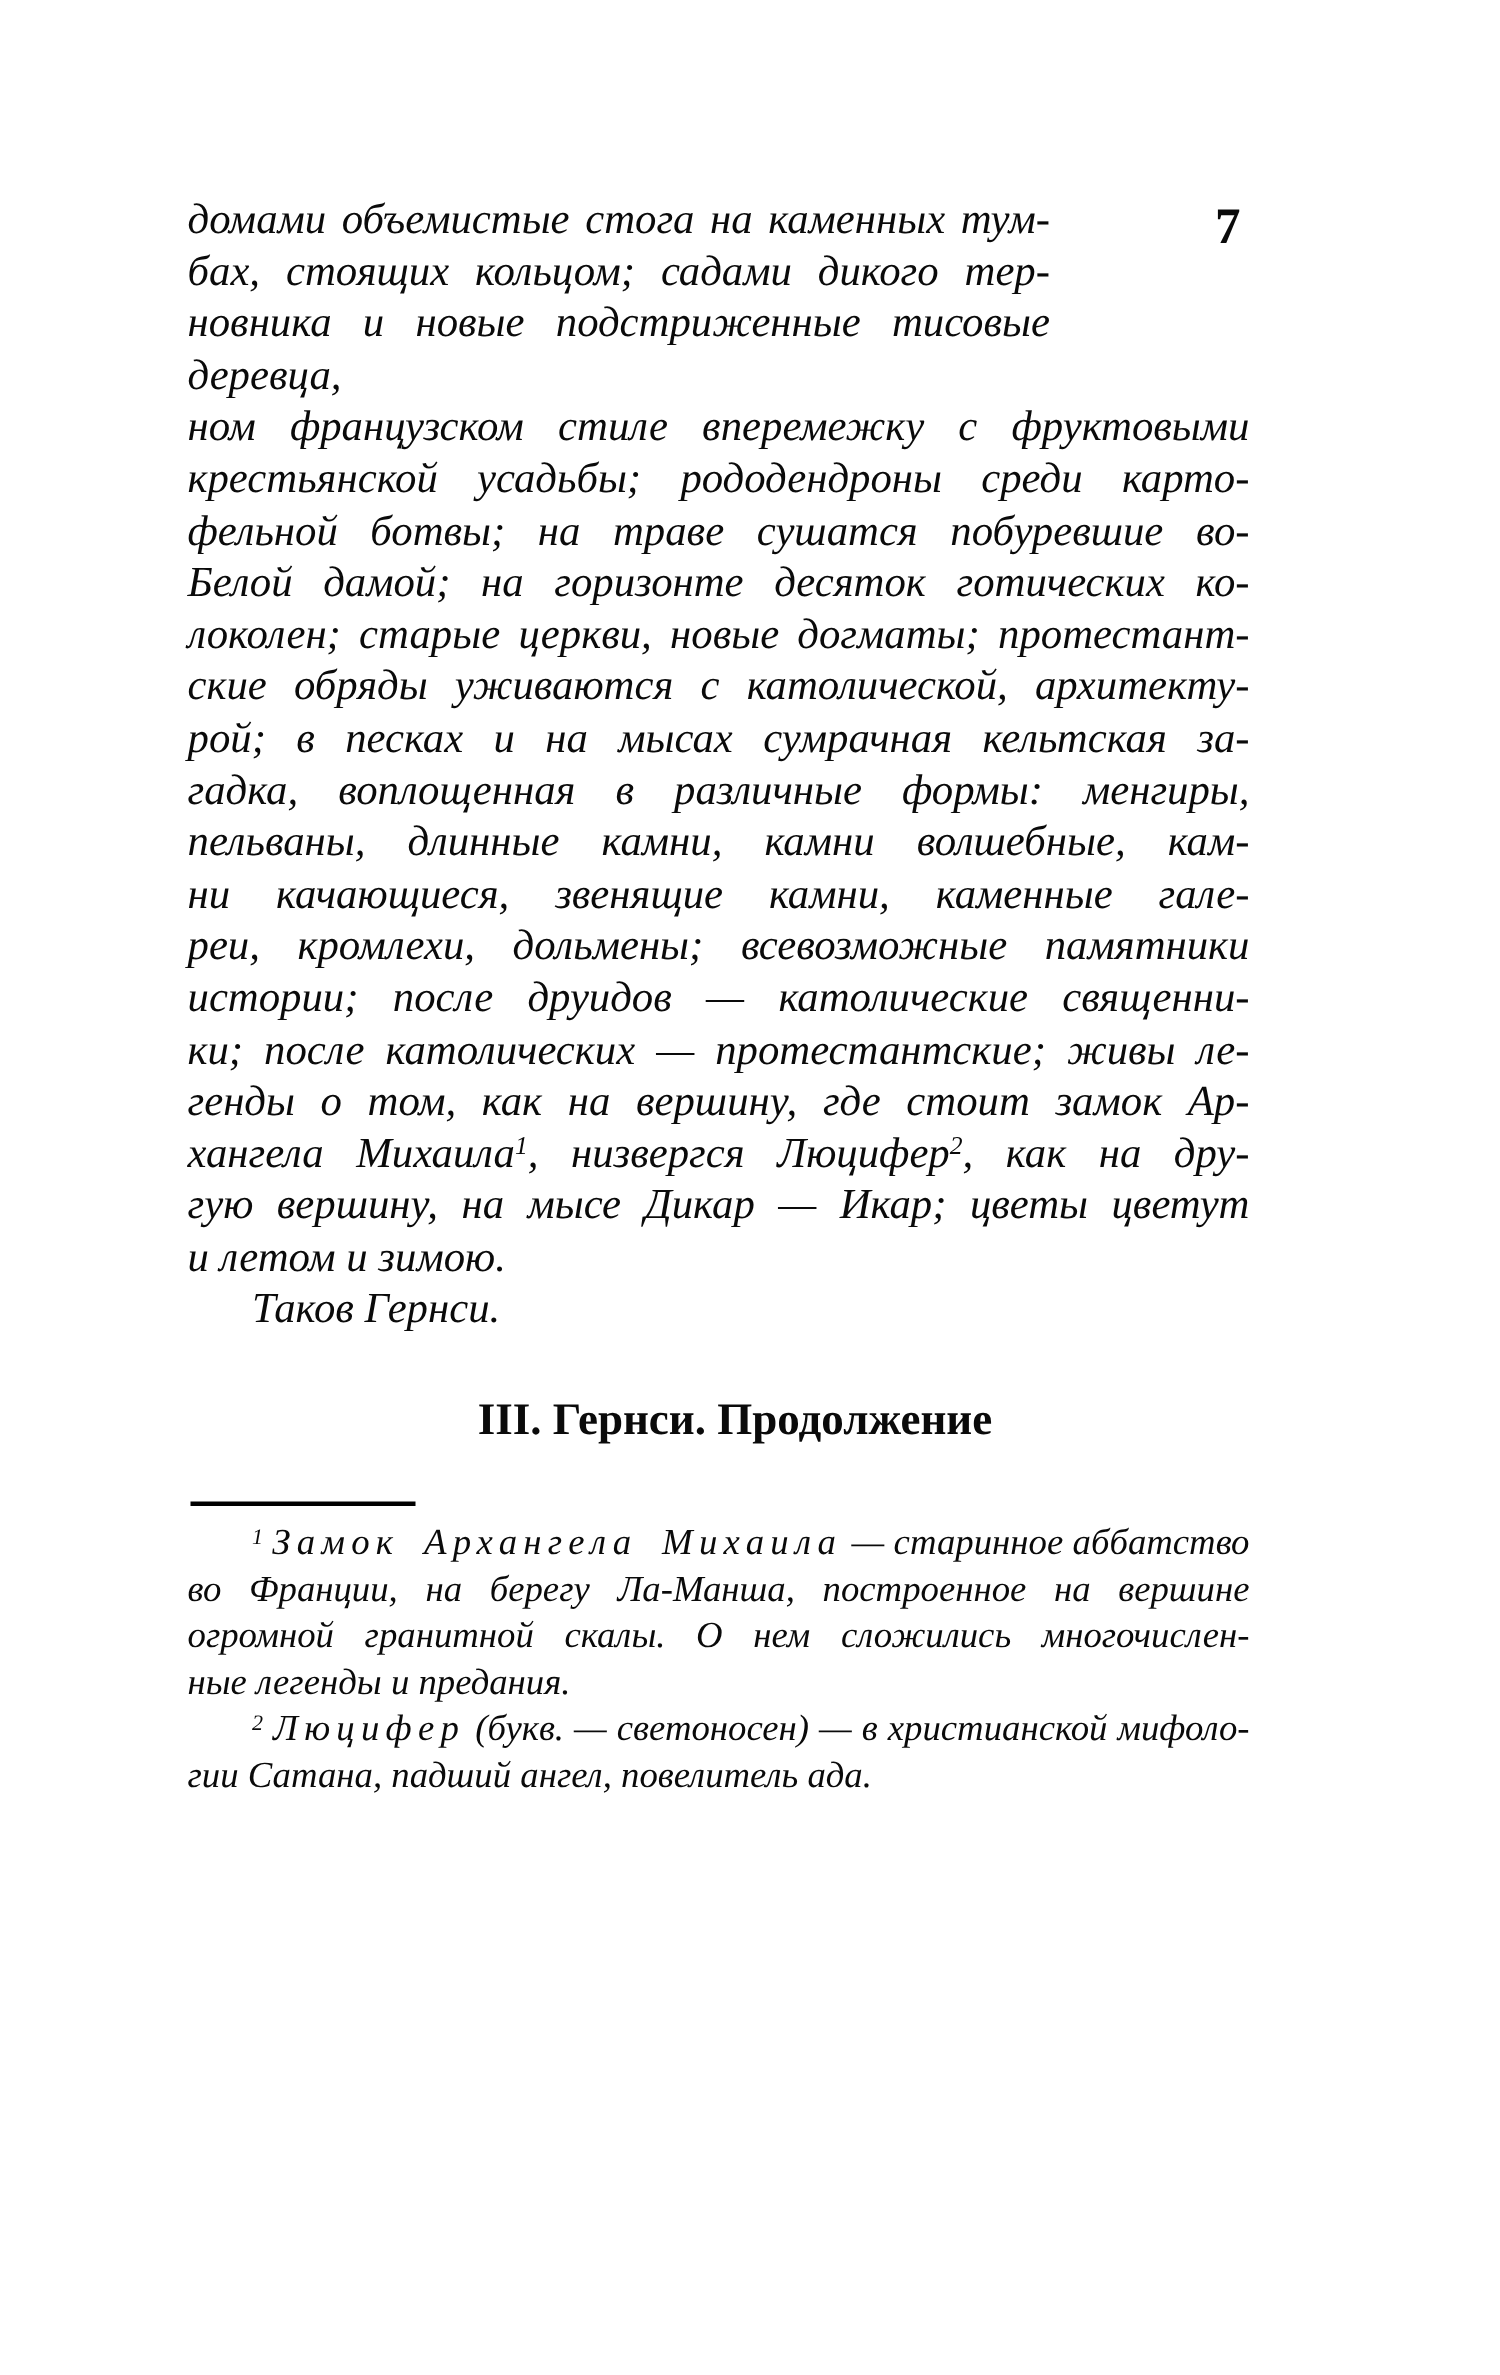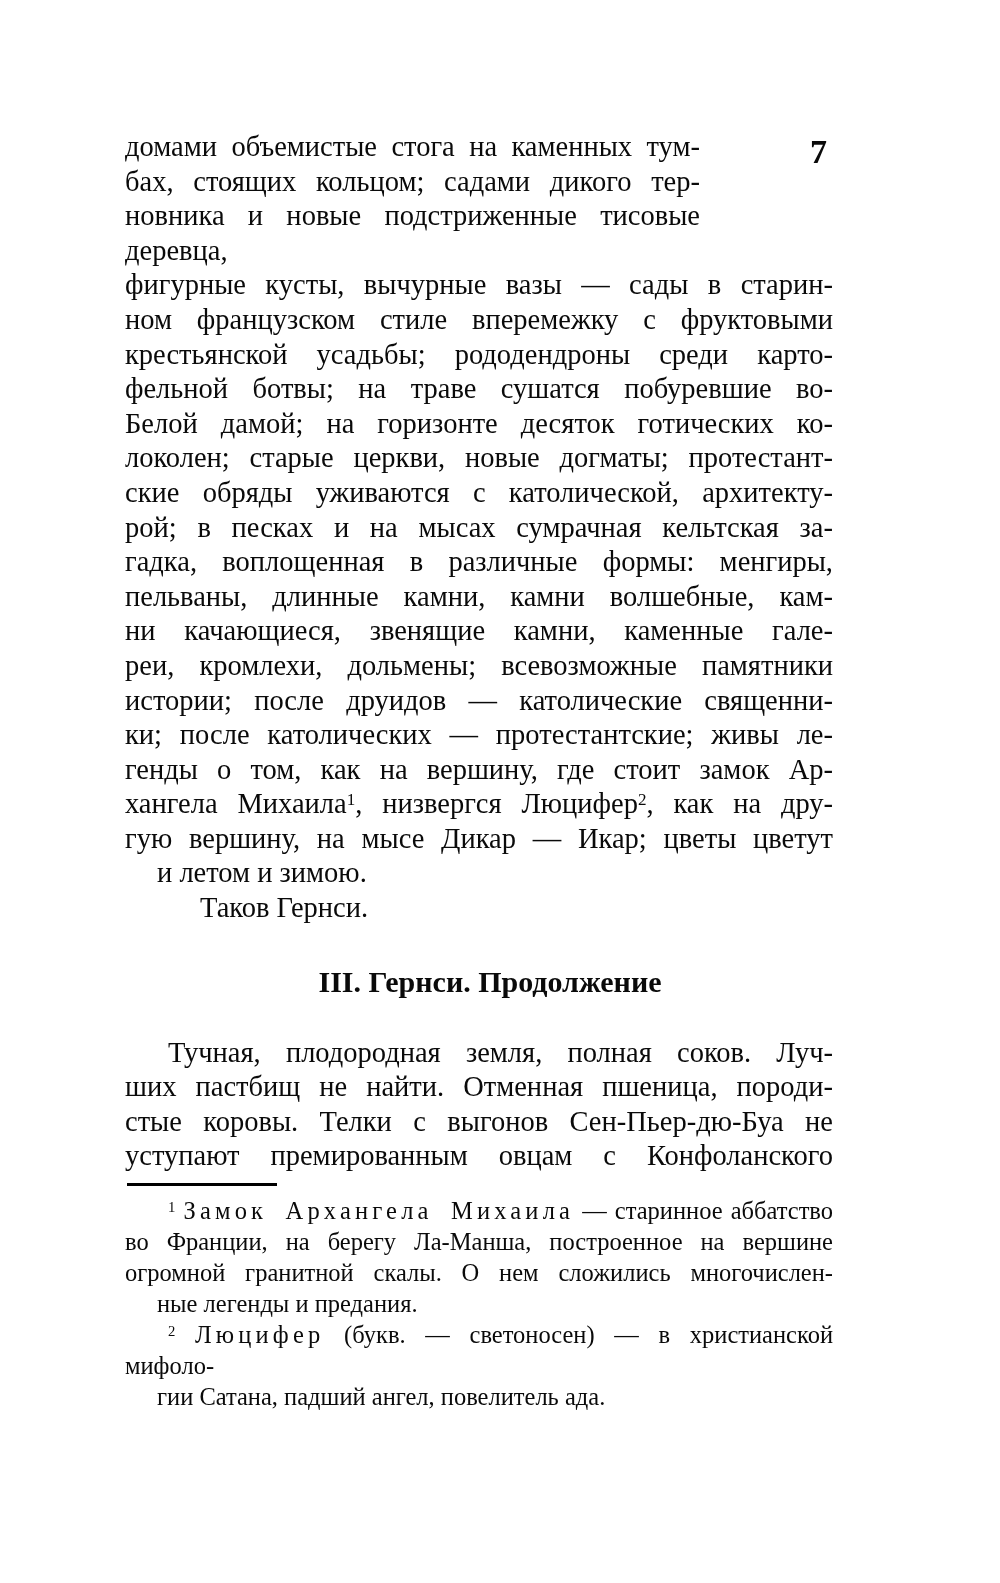--- a/index.html
+++ b/index.html
@@ -11,23 +11,24 @@
     color: #0a0a0a;
     font-family: "Liberation Serif", "DejaVu Serif", serif;
     overflow: hidden;
   }
   .text-col { padding: 130px 167px 0 125px; }
 
   .line {
     font-size: 28.5px;
     line-height: 34.6px;
     text-justify: inter-word;
+    font-style: italic;
   }
   .just { text-align: justify; text-align-last: justify; }
-  .left { text-align: left; text-align-last: left; margin-left: 32px; }
+  .left { text-align: left; text-align-last: left; }
   .ind  { text-indent: 43px; }
 
   .pagenum {
     float: right;
     width: 133px;
     height: 70px;
     box-sizing: border-box;
     text-align: right;
     padding-right: 6px;
     font-size: 34px;
@@ -69,21 +70,20 @@
 
 <div class="page">
   <div class="text-col">
 
     <div>
       <div class="pagenum">7</div>
       <div id="para1-lines">
           <div class="line just">домами объемистые стога на каменных тум-</div>
           <div class="line just">бах, стоящих кольцом; садами дикого тер-</div>
           <div class="line just">новника и новые подстриженные тисовые деревца,</div>
-          <div class="line just">фигурные кусты, вычурные вазы — сады в старин-</div>
           <div class="line just">ном французском стиле вперемежку с фруктовыми</div>
           <div class="line just">крестьянской усадьбы; рододендроны среди карто-</div>
           <div class="line just">фельной ботвы; на траве сушатся побуревшие во-</div>
           <div class="line just">Белой дамой; на горизонте десяток готических ко-</div>
           <div class="line just">локолен; старые церкви, новые догматы; протестант-</div>
           <div class="line just">ские обряды уживаются с католической, архитекту-</div>
           <div class="line just">рой; в песках и на мысах сумрачная кельтская за-</div>
           <div class="line just">гадка, воплощенная в различные формы: менгиры,</div>
           <div class="line just">пельваны, длинные камни, камни волшебные, кам-</div>
           <div class="line just">ни качающиеся, звенящие камни, каменные гале-</div>
@@ -93,26 +93,20 @@
           <div class="line just">генды о том, как на вершину, где стоит замок Ар-</div>
           <div class="line just">хангела Михаила<sup>1</sup>, низвергся Люцифер<sup>2</sup>, как на дру-</div>
           <div class="line just">гую вершину, на мысе Дикар — Икар; цветы цветут</div>
           <div class="line left">и летом и зимою.</div>
           <div class="line left ind">Таков Гернси.</div>
         </div>
     </div>
 
     <div class="heading">III. Гернси. Продолжение</div>
 
-    <div id="para2-lines">
-        <div class="line just ind">Тучная, плодородная земля, полная соков. Луч-</div>
-        <div class="line just">ших пастбищ не найти. Отменная пшеница, породи-</div>
-        <div class="line just">стые коровы. Телки с выгонов Сен-Пьер-дю-Буа не</div>
-        <div class="line just">уступают премированным овцам с Конфоланского</div>
-      </div>
 
     <div class="fn-rule"></div>
 
     <div id="footnote-lines" class="footnotes">
         <div class="line just ind"><sup>1</sup> <span class="sp">Замок Архангела Михаила</span> — старинное аббатство</div>
         <div class="line just">во Франции, на берегу Ла-Манша, построенное на вершине</div>
         <div class="line just">огромной гранитной скалы. О нем сложились многочислен-</div>
         <div class="line left">ные легенды и предания.</div>
         <div class="line just ind"><sup>2</sup> <span class="sp">Люцифер</span> (букв. — светоносен) — в христианской мифоло-</div>
         <div class="line left">гии Сатана, падший ангел, повелитель ада.</div>

